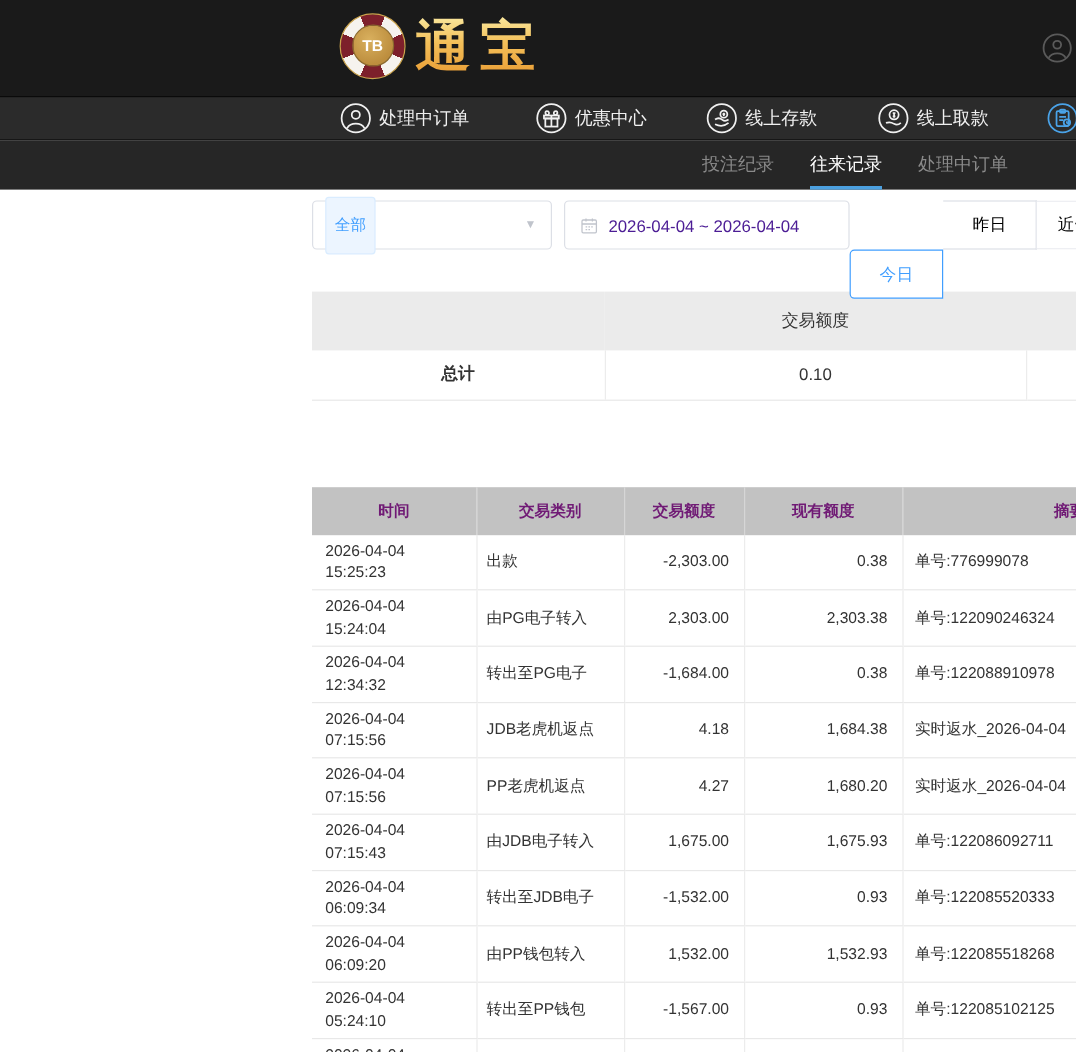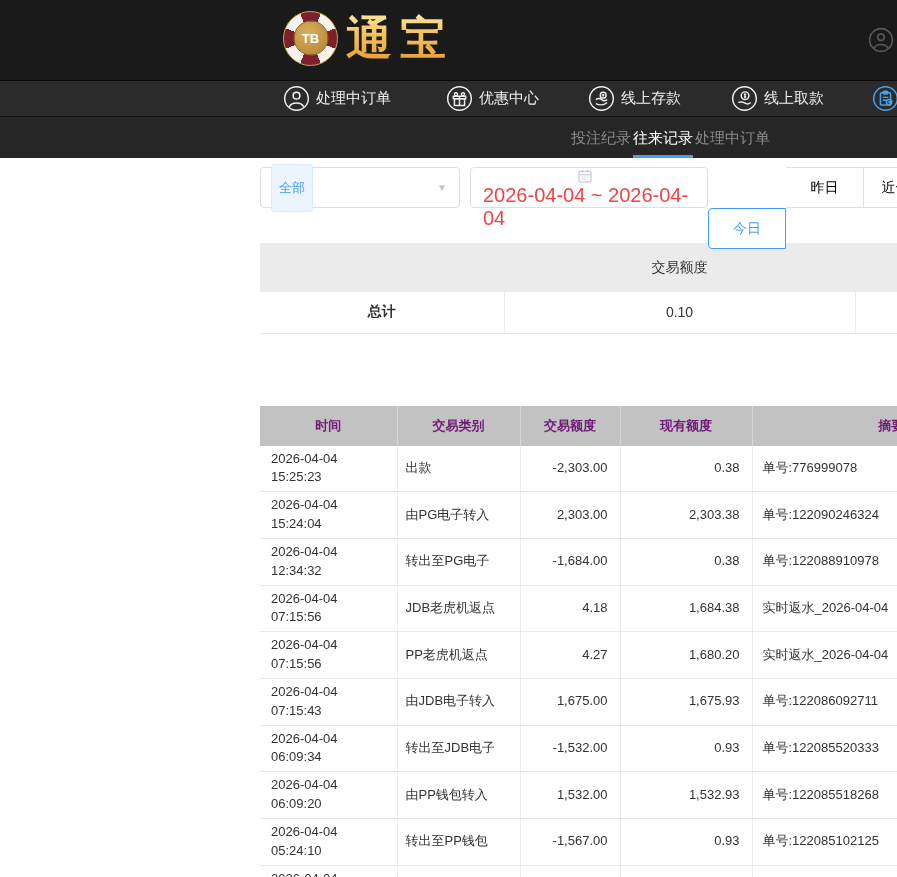--- a/index.html
+++ b/index.html
@@ -33,38 +33,38 @@
   .user-ico { position:absolute; left:868px; top:27px; width:26px; height:26px; color:#5a5a5a; }
 
   
   .nav-item { position:absolute; top:0; height:35px; display:flex; align-items:center;
     color:#f0f0f0; font-size:15px; cursor:pointer; white-space:nowrap; }
   .nav-item svg { width:27px; height:27px; margin-right:6px; flex:none; }
   .nav-item.active { color:#4aa3e8; }
 
   
   .tabs { position:absolute; left:570px; top:0; height:41px; display:flex; }
-  .tab { height:41px; line-height:41px; margin:0 1px; font-size:15px; color:#8a8a8a;
+  .tab { height:41px; line-height:41px; margin:0 15px; font-size:15px; color:#8a8a8a;
     cursor:pointer; position:relative; white-space:nowrap; }
   .tab.active { color:#ffffff; }
   .tab.active::after { content:""; position:absolute; left:0; right:0; bottom:0;
     height:3px; background:#4ba0e0; }
 
   
   .container { position:absolute; left:260px; top:158px; width:770px; }
 
   .filter-bar { margin-top:9px; height:41px; display:flex; align-items:stretch; }
   .select-box { width:200px; height:41px; border:1px solid #dcdfe6; border-radius:4px;
     background:#fff; display:flex; align-items:center; padding:0 10px; position:relative; cursor:pointer; }
   .tag { background:#ecf5ff; border:1px solid #d9ecff; color:#409eff; font-size:13px;
     padding:14px 7px; border-radius:3px; }
   .select-arrow { position:absolute; right:12px; color:#c0c4cc; font-size:10px; }
   .date-box { width:238px; height:41px; margin-left:10px; border:1px solid #dcdfe6;
     border-radius:4px; background:#fff; display:flex; align-items:center; padding:0 12px;
-    color:#ef4444; font-size:20px; cursor:pointer;flex-direction:column; }
+    color:#4c1d95; font-size:14px; cursor:pointer; }
   .date-box svg { width:16px; height:16px; margin-right:8px; color:#c0c4cc; flex:none; }
   .btn-group { display:flex; margin-left:0; }
   .qbtn { width:78px; height:41px; background:#fff; border:1px solid #dcdfe6;
     border-left-width:0; color:#000000; font-size:14px; cursor:pointer;
     display:flex; align-items:center; justify-content:center; white-space:nowrap; }
   .qbtn:first-child { border-left-width:1px; border-radius:4px 0 0 4px;margin-top:41px; }
   .qbtn:last-child { border-radius:0 4px 4px 0; }
   .qbtn.active { border:1px solid #409eff; color:#409eff; position:relative; z-index:2; }
 
   

